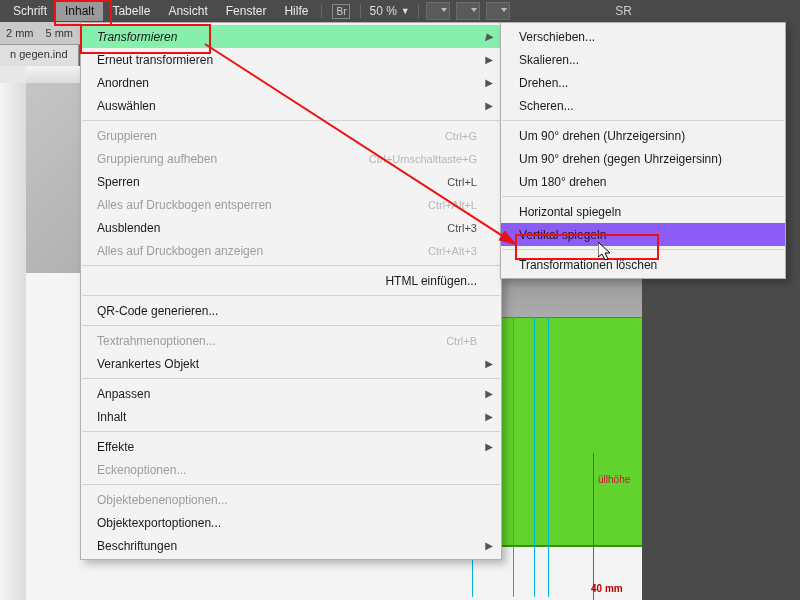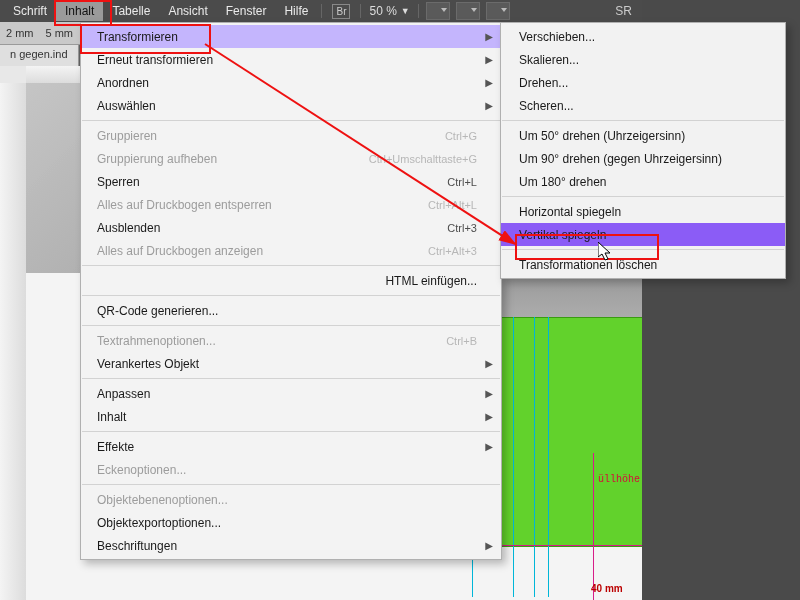--- a/index.html
+++ b/index.html
@@ -33,28 +33,28 @@
 .photo1{position:absolute;left:0;top:0;width:430px;height:190px;background:linear-gradient(135deg,#bfbfbf,#8f8f8f);filter:contrast(1.1);}
 .photo2{position:absolute;left:440px;top:190px;width:350px;height:220px;background:linear-gradient(180deg,#9a9a9a 0%,#cfcfcf 60%,#777 100%);}
 .greenbox{position:absolute;left:440px;top:234px;width:225px;height:228px;background:#62d22c;border:1px solid #3a9b12;}
 .magenta{border:1px dashed #d81b8b;position:absolute;}
 .magline-v{position:absolute;width:0;border-left:1px solid #d81b8b;}
 .magline-h{position:absolute;height:0;border-top:1px solid #d81b8b;}
 .cyan{position:absolute;width:0;border-left:1px solid #00b6d8;}
 .red-text{color:#d40f3a;font-size:10px;font-family:Arial;line-height:13px;}
 .note{position:absolute;left:672px;top:444px;width:124px;}
 .note .line{white-space:nowrap;}
-.fh{position:absolute;left:572px;top:390px;color:#d40f3a;font-size:10px;font-family:Liberation Mono, monospace;}
+.fh{position:absolute;left:572px;top:390px;color:#d40f3a;font-size:10px;}
 .mm40{position:absolute;left:565px;top:500px;color:#b00;font-size:10px;font-weight:bold;}
 
 
 .menu1{position:absolute;left:80px;top:22px;width:420px;background:#f3f3f3;border:1px solid #b0b0b0;box-shadow:4px 4px 8px rgba(0,0,0,.25);padding:2px 0;}
 .menu1 .row{display:flex;align-items:center;height:23px;padding:0 24px 0 16px;color:#1a1a1a;}
 .menu1 .row.dis{color:#9c9c9c;}
-.menu1 .row.sel{background:#c4b5fd;}
+.menu1 .row.sel{background:#86efac;font-style:italic;}
 .menu1 .row .lbl{flex:1;}
 .menu1 .row .sc{color:#4d4d4d;font-size:11px;}
 .menu1 .row.dis .sc{color:#b7b7b7;}
 .menu1 .row .arw{position:absolute;right:8px;font-size:10px;color:#555;}
 .menu1 hr{border:none;border-top:1px solid #d2d2d2;margin:3px 1px;}
 
 
 .menu2{position:absolute;left:500px;top:22px;width:284px;background:#f2f2f2;border:1px solid #b0b0b0;box-shadow:4px 4px 8px rgba(0,0,0,.25);padding:2px 0;}
 .menu2 .row{display:flex;align-items:center;height:23px;padding:0 18px 0 18px;color:#1a1a1a;position:relative;}
 .menu2 .row.sel{background:#8b5cf6;}
@@ -224,21 +224,21 @@
         <span>Skalieren...</span>
       </div>
       <div class="row">
         <span>Drehen...</span>
       </div>
       <div class="row">
         <span>Scheren...</span>
       </div>
       <hr>
       <div class="row">
-        <span>Um 50° drehen (Uhrzeigersinn)</span>
+        <span>Um 90° drehen (Uhrzeigersinn)</span>
       </div>
       <div class="row">
         <span>Um 90° drehen (gegen Uhrzeigersinn)</span>
       </div>
       <div class="row">
         <span>Um 180° drehen</span>
       </div>
       <hr>
       <div class="row">
         <span>Horizontal spiegeln</span>

